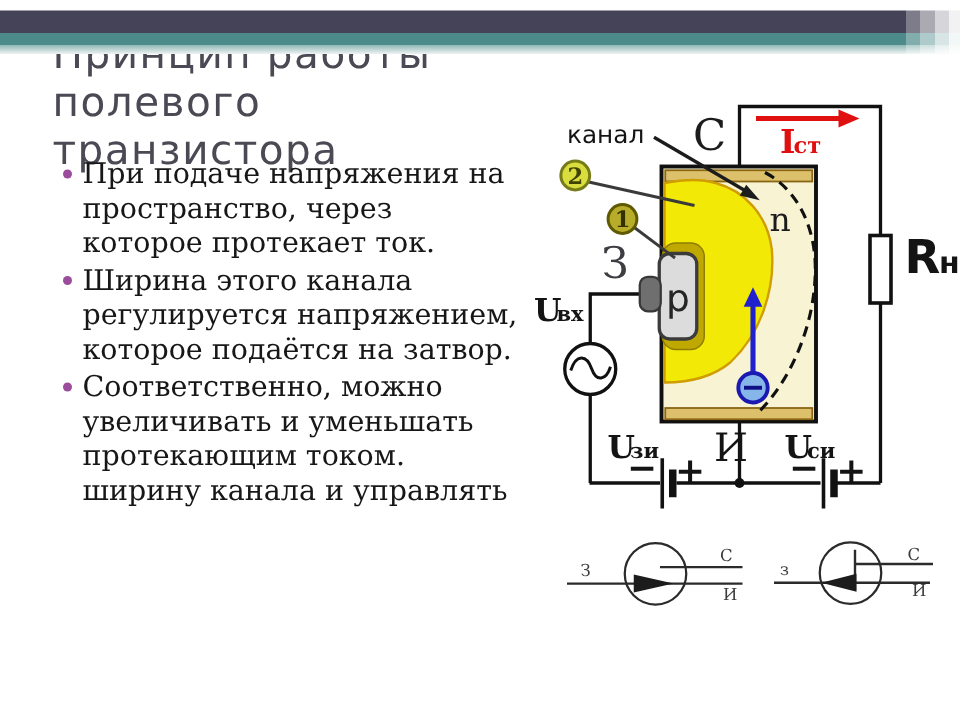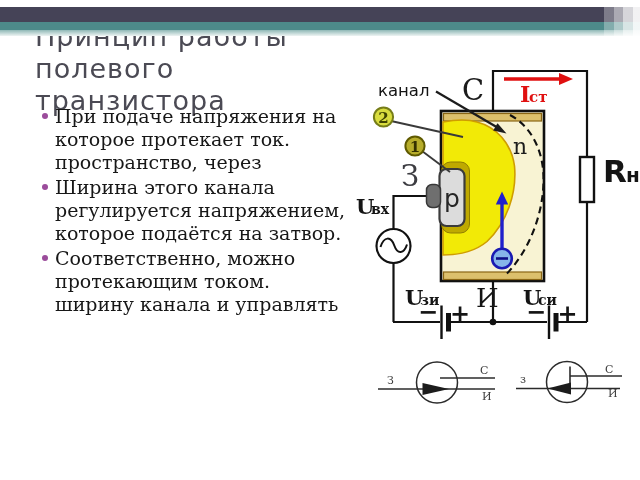--- a/index.html
+++ b/index.html
@@ -51,32 +51,33 @@
   <div class="title">
     <div>Принцип работы</div>
     <div>полевого</div>
     <div>транзистора</div>
   </div>
 
   <div class="bullets">
     <div class="bullet">
       <span class="dot"></span>
       <div class="ln">При подаче напряжения на</div>
+      <div class="ln">пространство, через</div>
       <div class="ln">которое протекает ток.</div>
-      <div class="ln">пространство, через</div>
     </div>
     <div class="bullet">
       <span class="dot"></span>
       <div class="ln">Ширина этого канала</div>
       <div class="ln">регулируется напряжением,</div>
       <div class="ln">которое подаётся на затвор.</div>
     </div>
     <div class="bullet">
       <span class="dot"></span>
       <div class="ln">Соответственно, можно</div>
+      <div class="ln">увеличивать и уменьшать</div>
       <div class="ln">протекающим током.</div>
       <div class="ln">ширину канала и управлять</div>
     </div>
   </div>
 
   <svg class="diagram" width="640" height="480" viewBox="0 0 640 480">
 
     <g stroke="#111111" stroke-width="2.2" fill="none">
       <path d="M493,111 L493,71 L587,71 L587,157"></path>
       <path d="M587,202 L587,322"></path>

